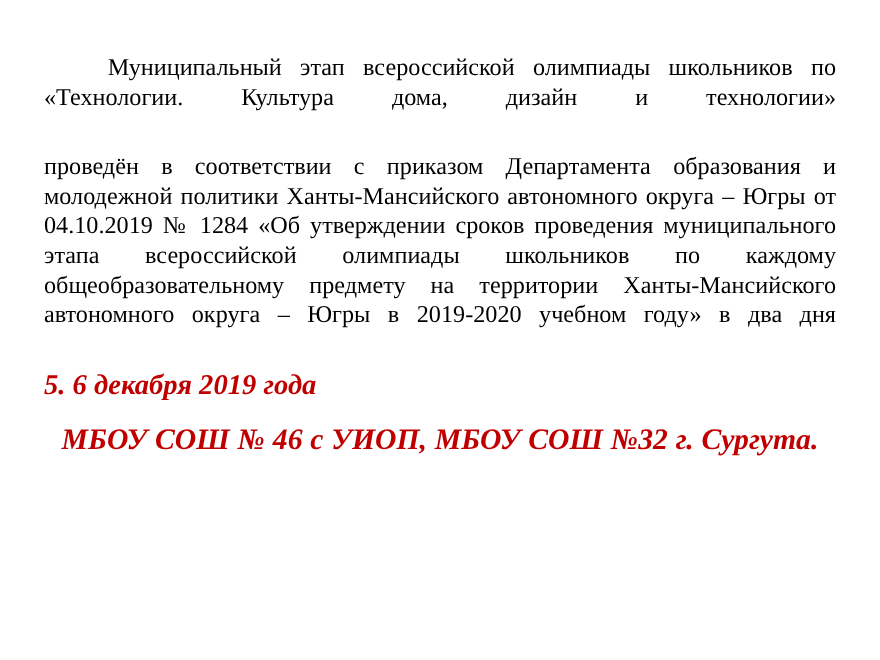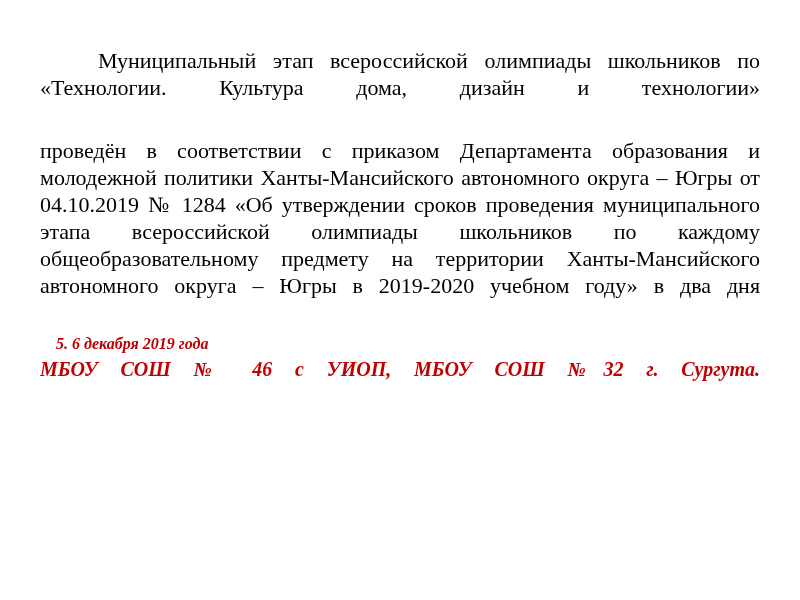--- a/index.html
+++ b/index.html
@@ -40,29 +40,29 @@
     content: "";
     display: inline-block;
     width: 100%;
   }
   .red-italic {
     color: #c00000;
     font-style: italic;
     font-weight: bold;
   }
   .line-red {
-    font-size: 16px;
+    font-size: 26px;
     line-height: 1.25;
-    margin: 0 0 3px 16px;
+    margin: 0 0 3px 0;
     text-align: left;
   }
   .line-red-just {
-    font-size: 20px;
+    font-size: 27px;
     line-height: 1.25;
-    margin: 0;
+    margin: 16px;
     text-align: justify;
   }
   .line-red-just::after {
     content: "";
     display: inline-block;
     width: 100%;
   }
 </style>
 </head>
 <body>

